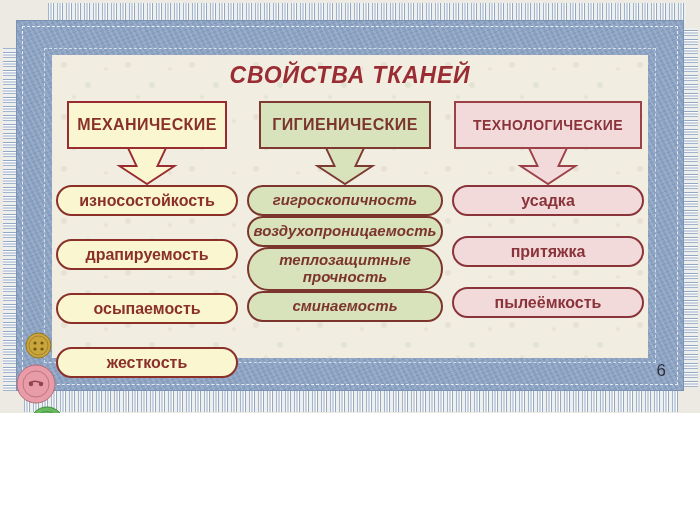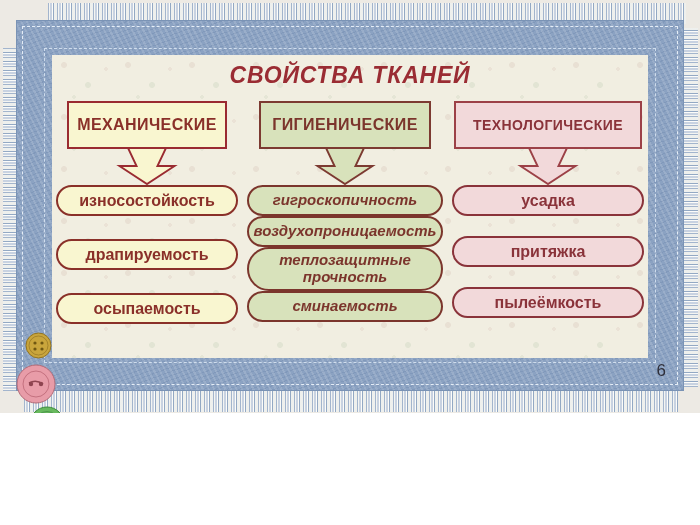--- a/index.html
+++ b/index.html
@@ -122,20 +122,21 @@
     <div class="columns">
 
       <div class="col col1">
         <div class="header-box yellow">МЕХАНИЧЕСКИЕ</div>
         <svg class="arrow" width="96" height="38" viewBox="0 0 100 40">
           <polygon class="arrow-yellow" stroke-width="2" points="30,1 70,1 61,20 79,20 50,39 21,20 39,20"></polygon>
         </svg>
         <div class="pill yellow">износостойкость</div>
         <div class="pill yellow">драпируемость</div>
         <div class="pill yellow">осыпаемость</div>
+        <div class="pill yellow">жесткость</div>
       </div>
 
       <div class="col col2">
         <div class="header-box green">ГИГИЕНИЧЕСКИЕ</div>
         <svg class="arrow" width="96" height="38" viewBox="0 0 100 40">
           <polygon class="arrow-green" stroke-width="2" points="30,1 70,1 61,20 79,20 50,39 21,20 39,20"></polygon>
         </svg>
         <div class="pill green">гигроскопичность</div>
         <div class="pill green">воздухопроницаемость</div>
         <div class="pill green">теплозащитные прочность</div>

